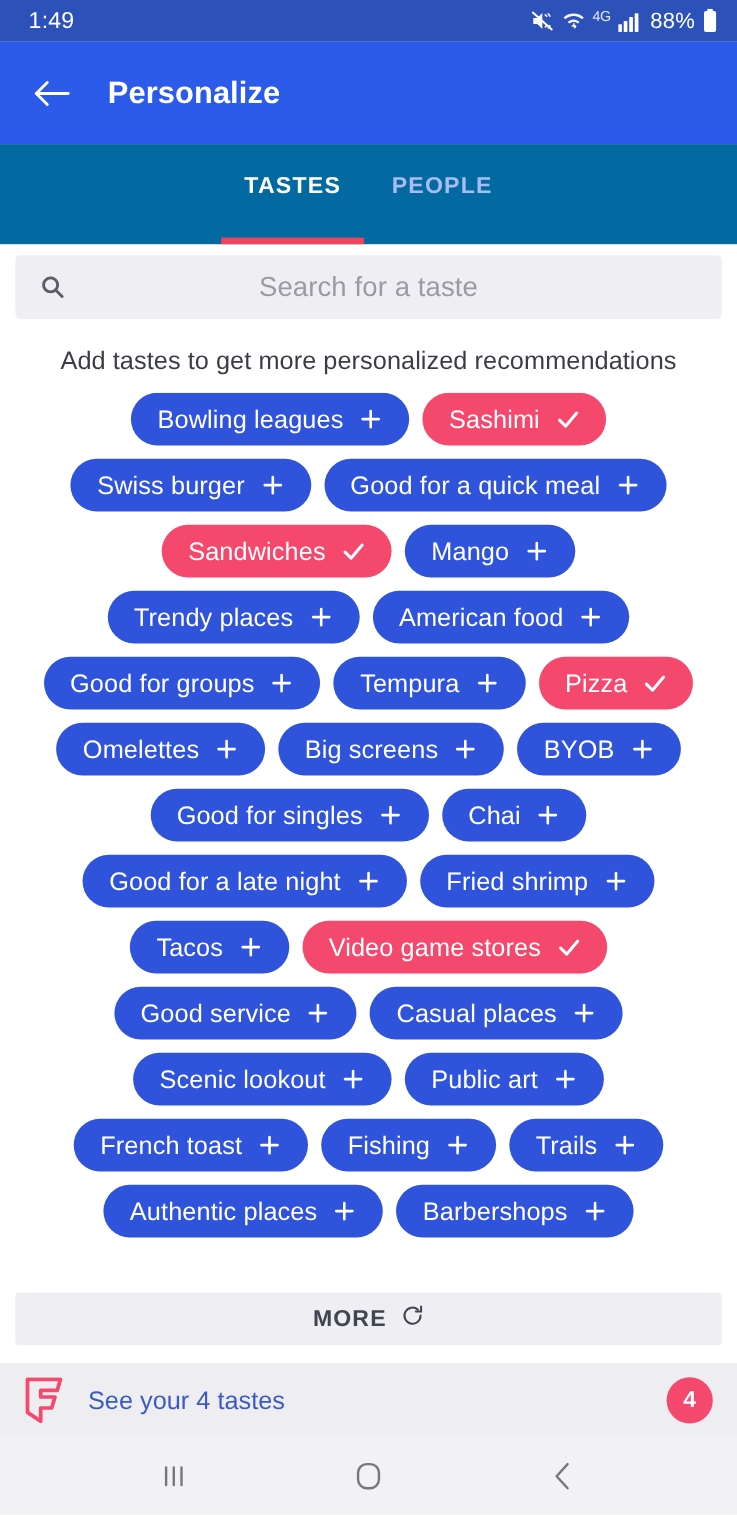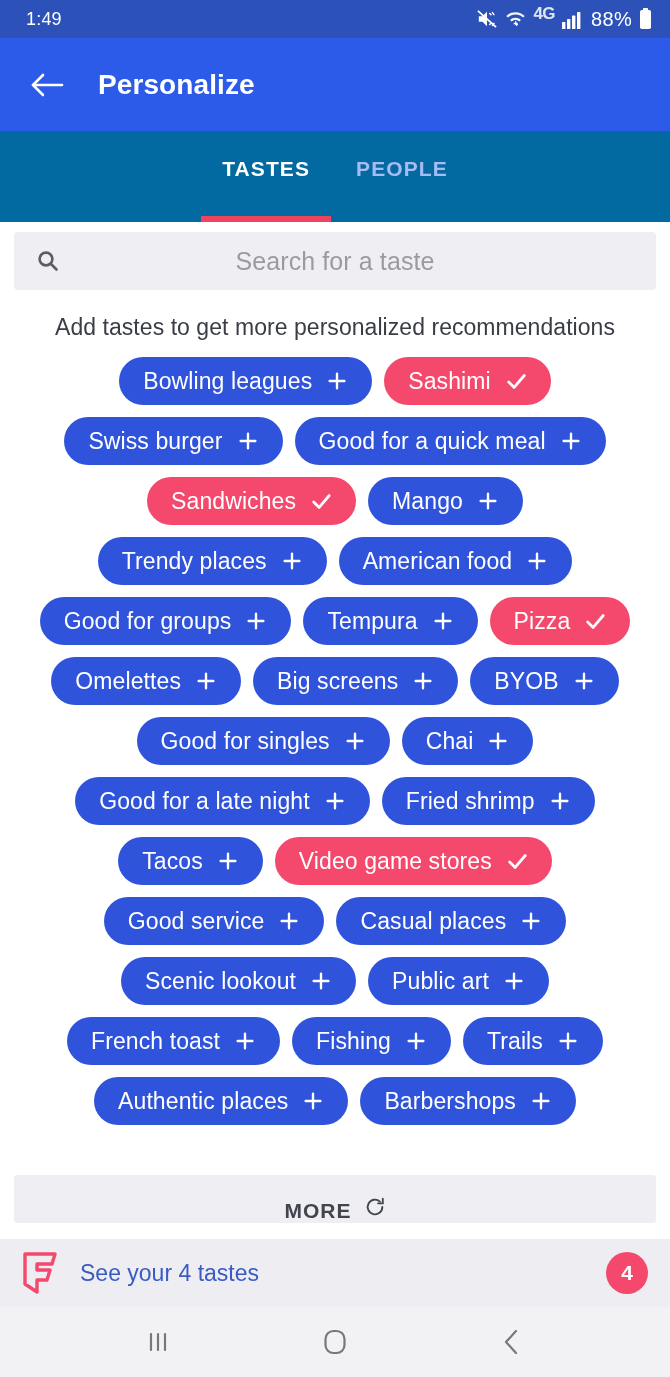--- a/index.html
+++ b/index.html
@@ -16,27 +16,27 @@
   }
 
   
   .statusbar {
     height: 38px; flex: 0 0 38px;
     background: #2C51B8;
     display: flex; align-items: center;
     padding: 0 18px 0 26px;
     color: #ffffff;
   }
-  .status-time { font-size: 18px; font-weight: 400; letter-spacing: .2px; text-align: right; }
+  .status-time { font-size: 21px; font-weight: 400; letter-spacing: .2px; text-align: right; }
   .status-right {
     margin-left: auto; display: flex; align-items: center; gap: 7px;
   }
   .status-right svg { display: block; }
   .status-batt { font-size: 20px; font-weight: 400; letter-spacing: .3px; }
-  .lte-txt { font-size: 17px; font-weight: 700; letter-spacing: -.5px; opacity:.85; position:relative; top:-5px;}
+  .lte-txt { font-size: 13px; font-weight: 400; letter-spacing: -.5px; opacity:.85; position:relative; top:-5px;}
 
   
   .appbar {
     height: 93px; flex: 0 0 93px;
     background: #2B5BE8;
     display: flex; align-items: center;
     padding: 0 24px;
   }
   .back-btn {
     width: 46px; height: 46px;
@@ -110,21 +110,21 @@
   }
   .chip.add      { background: #2F54DB; }
   .chip.selected { background: #F4486D; }
   .chip-ico { font-size: 25px; line-height: 1; display:flex; align-items:center;}
   .chip-ico svg { display:block; }
 
   
   .more-wrap { padding: 0 14px; flex: 0 0 auto; }
   .more-btn {
     height: 48px; background: #EFEFF3; border-radius: 3px;
-    display: flex; align-items: flex-end; justify-content: center; gap: 12px;
+    display: flex; align-items: center; justify-content: center; gap: 12px;
     color: #41454E; font-size: 21px; font-weight: 700;
     letter-spacing: 1px; cursor: pointer;
   }
 
   
   .footer {
     flex: 0 0 auto; height: 68px; margin-top: 16px;
     background: #EEEEF2;
     display: flex; align-items: center; padding: 8px 22px;
     cursor: pointer;

